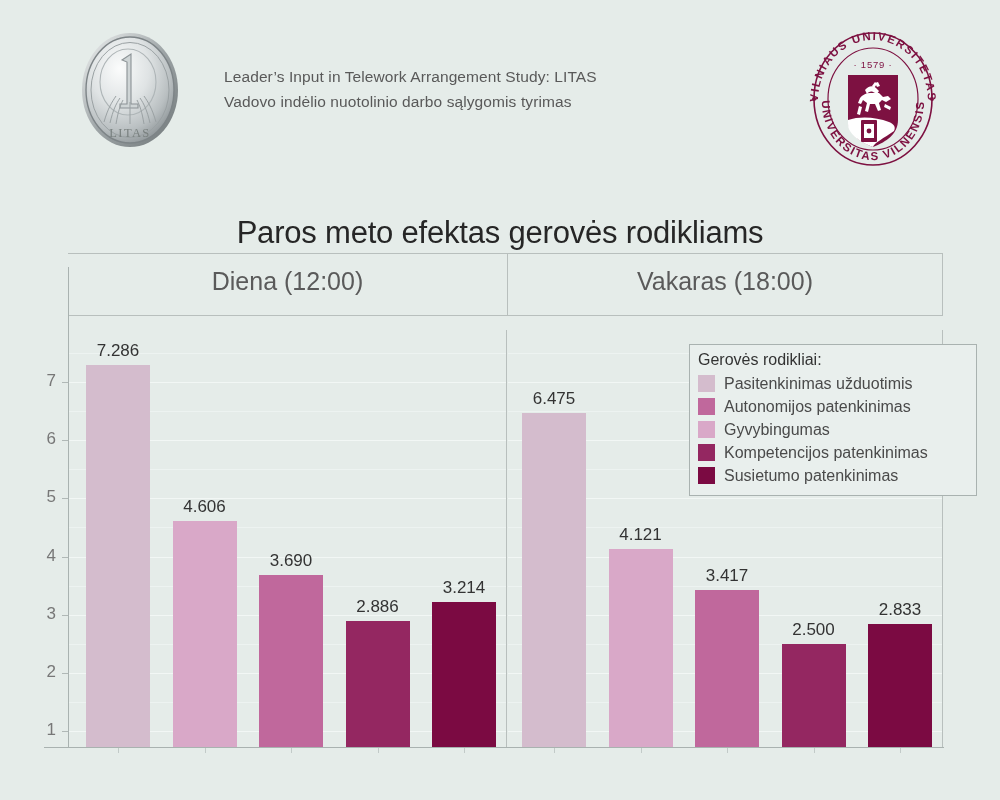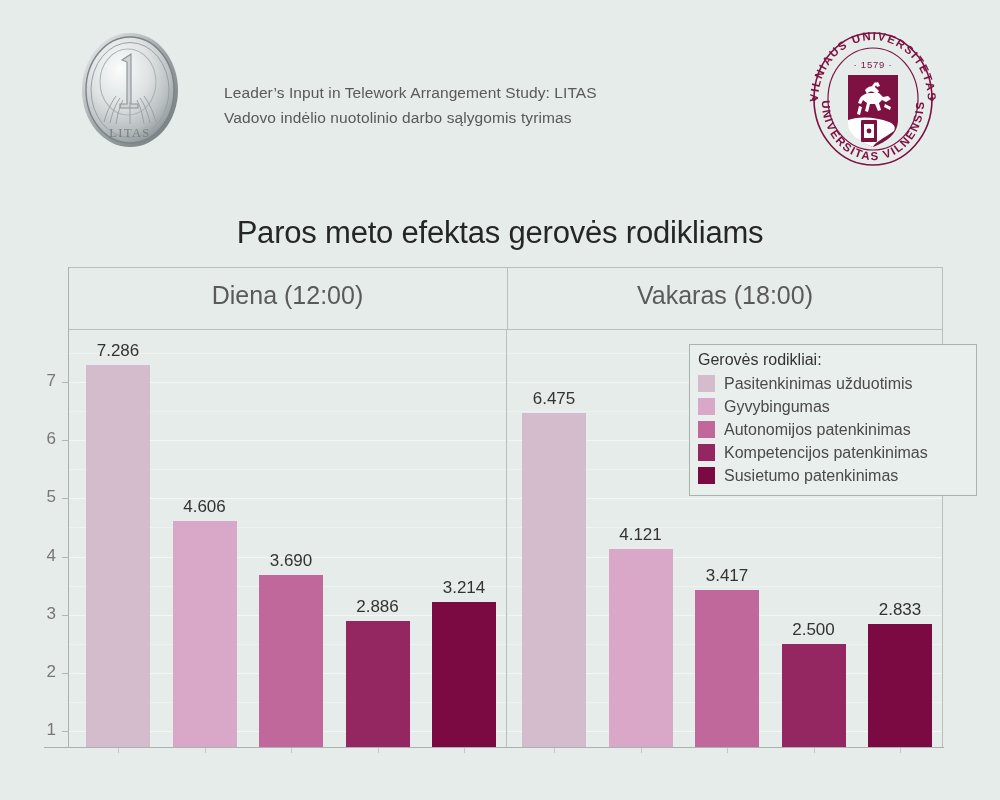--- a/index.html
+++ b/index.html
@@ -22,21 +22,21 @@
     width: 1000px; height: 180px;
     background: #e5ece9;
   }
   #coin-logo {
     position: absolute;
     left: 78px; top: 30px;
     width: 104px; height: 120px;
   }
   #header-text {
     position: absolute;
-    left: 224px; top: 80px;
+    left: 224px; top: 64px;
     width: 560px;
   }
   .header-line {
     color: #595959;
     font-size: 15.5px;
     line-height: 25px;
     letter-spacing: 0.1px;
     white-space: nowrap;
   }
   #vu-logo {
@@ -58,21 +58,21 @@
 
   
   #plot {
     position: absolute;
     left: 0; top: 0;
     width: 1000px; height: 800px;
   }
 
   .facet-strip {
     position: absolute;
-    top: 267px;
+    top: 253px;
     height: 63px;
     border-top: 1px solid #b8bfbd;
     border-bottom: 1px solid #b8bfbd;
     box-sizing: border-box;
   }
   .facet-strip .facet-label {
     position: absolute;
     left: 0; right: 0; top: 13px;
     text-align: center;
     font-size: 25px;
@@ -359,28 +359,28 @@
     </div>
 
   <div id="legend">
     <div id="legend-title">Gerovės rodikliai:</div>
     <div id="legend-items">
         <div class="legend-item">
           <span class="legend-swatch" style="background: rgb(212, 188, 205);"></span>
           <span class="legend-label">Pasitenkinimas užduotimis</span>
         </div>
         <div class="legend-item">
+          <span class="legend-swatch" style="background: rgb(192, 104, 156);"></span>
+          <span class="legend-label">Autonomijos patenkinimas</span>
+        </div>
+        <div class="legend-item">
           <span class="legend-swatch" style="background: rgb(217, 168, 200);"></span>
           <span class="legend-label">Gyvybingumas</span>
         </div>
         <div class="legend-item">
-          <span class="legend-swatch" style="background: rgb(192, 104, 156);"></span>
-          <span class="legend-label">Autonomijos patenkinimas</span>
-        </div>
-        <div class="legend-item">
           <span class="legend-swatch" style="background: rgb(148, 39, 97);"></span>
           <span class="legend-label">Kompetencijos patenkinimas</span>
         </div>
         <div class="legend-item">
           <span class="legend-swatch" style="background: rgb(123, 10, 66);"></span>
           <span class="legend-label">Susietumo patenkinimas</span>
         </div>
       </div>
   </div>
 </div>

